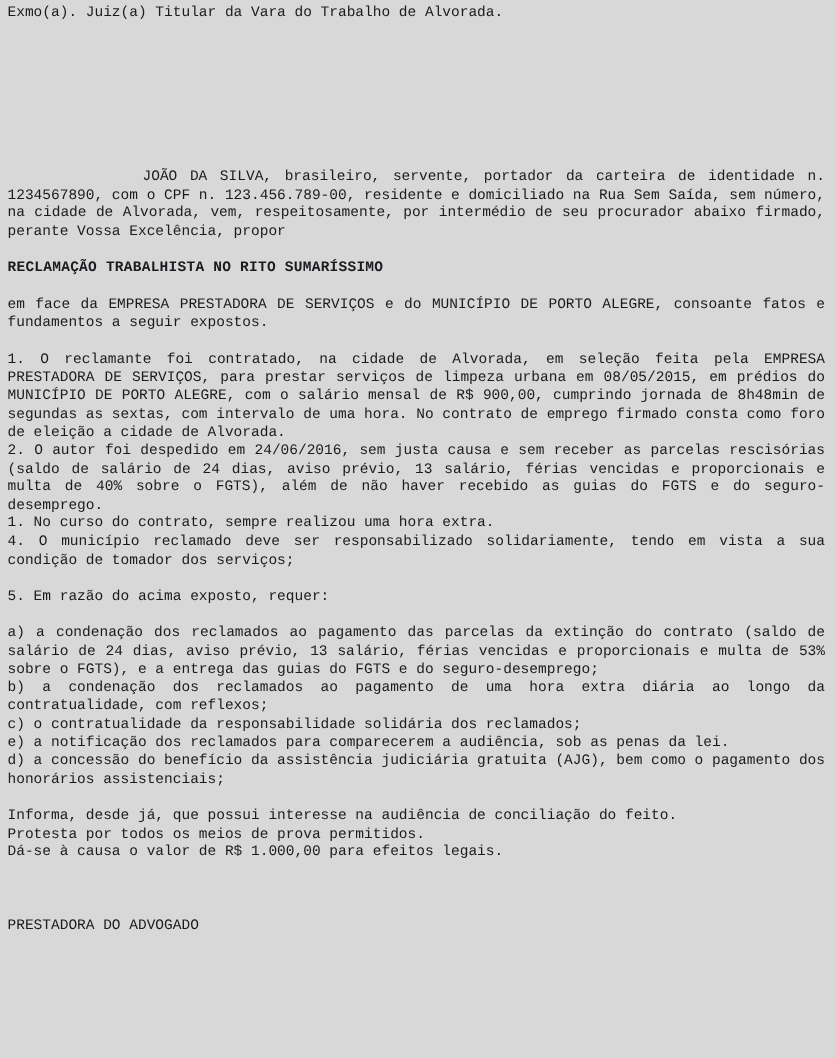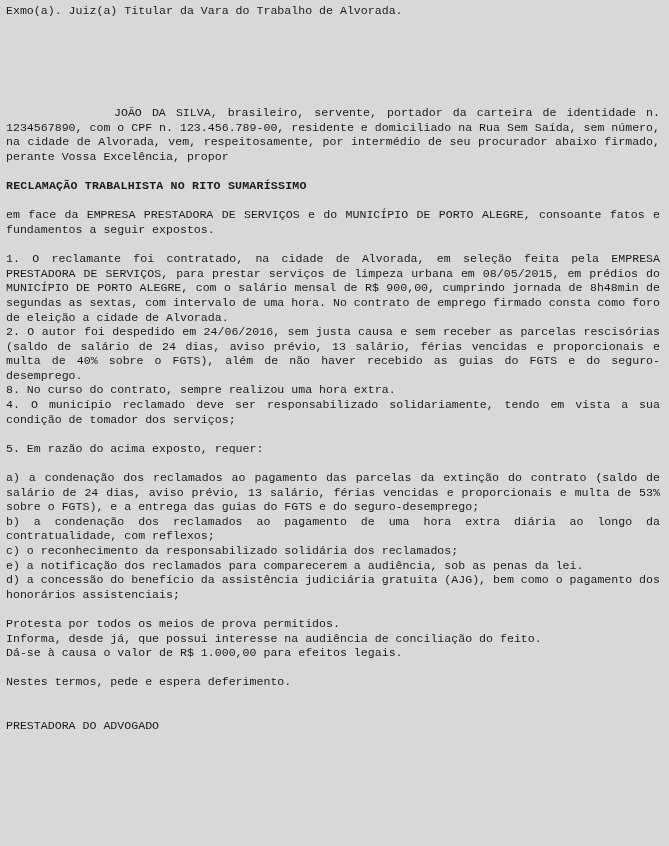--- a/index.html
+++ b/index.html
@@ -34,20 +34,21 @@
   .plain {
     text-align: left;
   }
   .center-bold {
     text-align: left;
     font-weight: bold;
     letter-spacing: 0.2px;
   }
   .indent-lead {
     text-indent: 108px;
+    margin-top: 29px;
   }
   .sp-1  { height: 14.6px; }
   .sp-5  { height: 73px; }
   .spacer { width: 100%; }
 </style>
 </head>
 <body style="background: rgb(216, 216, 216);">
 
 <div class="page" style="background: rgb(216, 216, 216); color: rgb(27, 27, 31);">
 
@@ -63,44 +64,43 @@
   <p class="blk center-bold">RECLAMAÇÃO TRABALHISTA NO RITO SUMARÍSSIMO</p>
 
   <div class="spacer sp-1"></div>
 
   <p class="blk just">em face da EMPRESA PRESTADORA DE SERVIÇOS e do MUNICÍPIO DE PORTO ALEGRE, consoante fatos e fundamentos a seguir expostos.</p>
 
   <div class="spacer sp-1"></div>
 
   <p class="blk just">1. O reclamante foi contratado, na cidade de Alvorada, em seleção feita pela EMPRESA PRESTADORA DE SERVIÇOS, para prestar serviços de limpeza urbana em 08/05/2015, em prédios do MUNICÍPIO DE PORTO ALEGRE, com o salário mensal de R$ 900,00, cumprindo jornada de 8h48min de segundas as sextas, com intervalo de uma hora. No contrato de emprego firmado consta como foro de eleição a cidade de Alvorada.</p>
   <p class="blk just">2. O autor foi despedido em 24/06/2016, sem justa causa e sem receber as parcelas rescisórias (saldo de salário de 24 dias, aviso prévio, 13 salário, férias vencidas e proporcionais e multa de 40% sobre o FGTS), além de não haver recebido as guias do FGTS e do seguro-desemprego.</p>
-  <p class="blk plain">8. No curso do contrato, sempre realizou uma hora extra.</p>
+  <p class="blk plain">1. No curso do contrato, sempre realizou uma hora extra.</p>
   <p class="blk just">4. O município reclamado deve ser responsabilizado solidariamente, tendo em vista a sua condição de tomador dos serviços;</p>
 
   <div class="spacer sp-1"></div>
 
   <p class="blk plain">5. Em razão do acima exposto, requer:</p>
 
   <div class="spacer sp-1"></div>
 
   <p class="blk just">a) a condenação dos reclamados ao pagamento das parcelas da extinção do contrato (saldo de salário de 24 dias, aviso prévio, 13 salário, férias vencidas e proporcionais e multa de 53% sobre o FGTS), e a entrega das guias do FGTS e do seguro-desemprego;</p>
   <p class="blk just">b) a condenação dos reclamados ao pagamento de uma hora extra diária ao longo da contratualidade, com reflexos;</p>
-  <p class="blk plain">c) o reconhecimento da responsabilizado solidária dos reclamados;</p>
+  <p class="blk plain">c) o contratualidade da responsabilidade solidária dos reclamados;</p>
   <p class="blk plain">e) a notificação dos reclamados para comparecerem a audiência, sob as penas da lei.</p>
   <p class="blk just">d) a concessão do benefício da assistência judiciária gratuita (AJG), bem como o pagamento dos honorários assistenciais;</p>
 
   <div class="spacer sp-1"></div>
 
+  <p class="blk plain">Informa, desde já, que possui interesse na audiência de conciliação do feito.</p>
   <p class="blk plain">Protesta por todos os meios de prova permitidos.</p>
-  <p class="blk plain">Informa, desde já, que possui interesse na audiência de conciliação do feito.</p>
   <p class="blk plain">Dá-se à causa o valor de R$ 1.000,00 para efeitos legais.</p>
 
   <div class="spacer sp-1"></div>
 
-  <p class="blk plain">Nestes termos, pede e espera deferimento.</p>
 
   <div class="spacer sp-1"></div>
 
 
   <div class="spacer sp-1"></div>
 
   <p class="blk plain">PRESTADORA DO ADVOGADO</p>
 
 </div>
 

